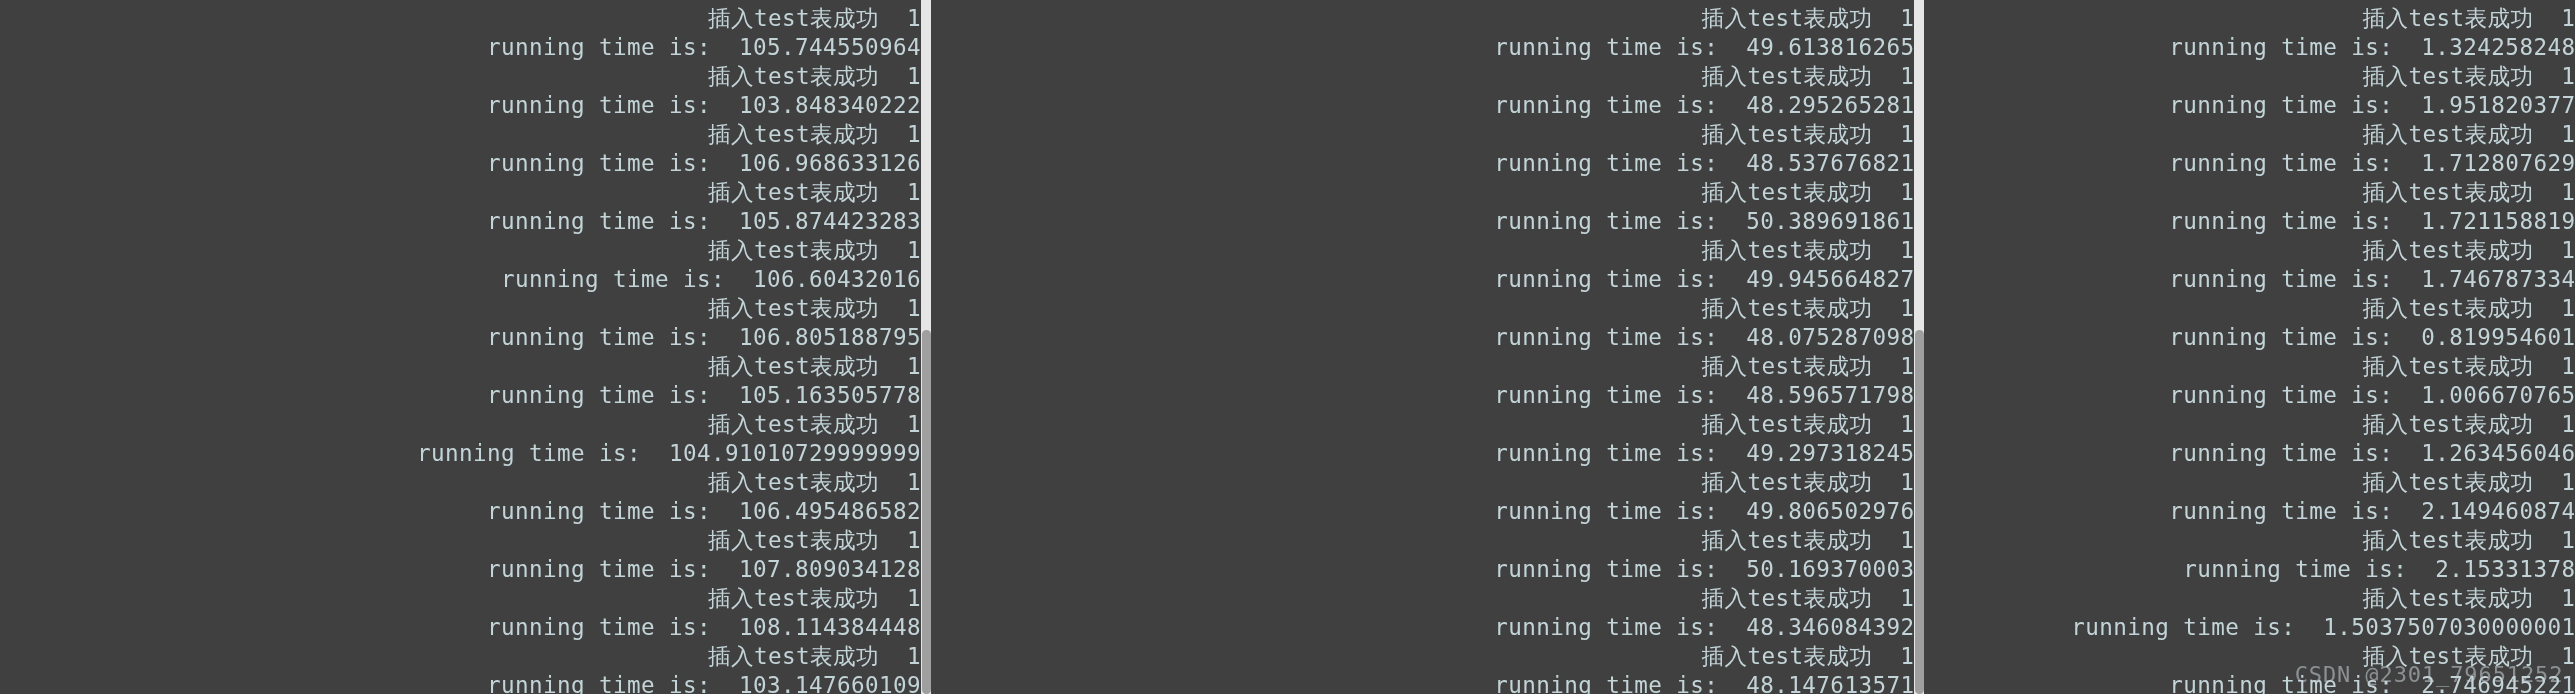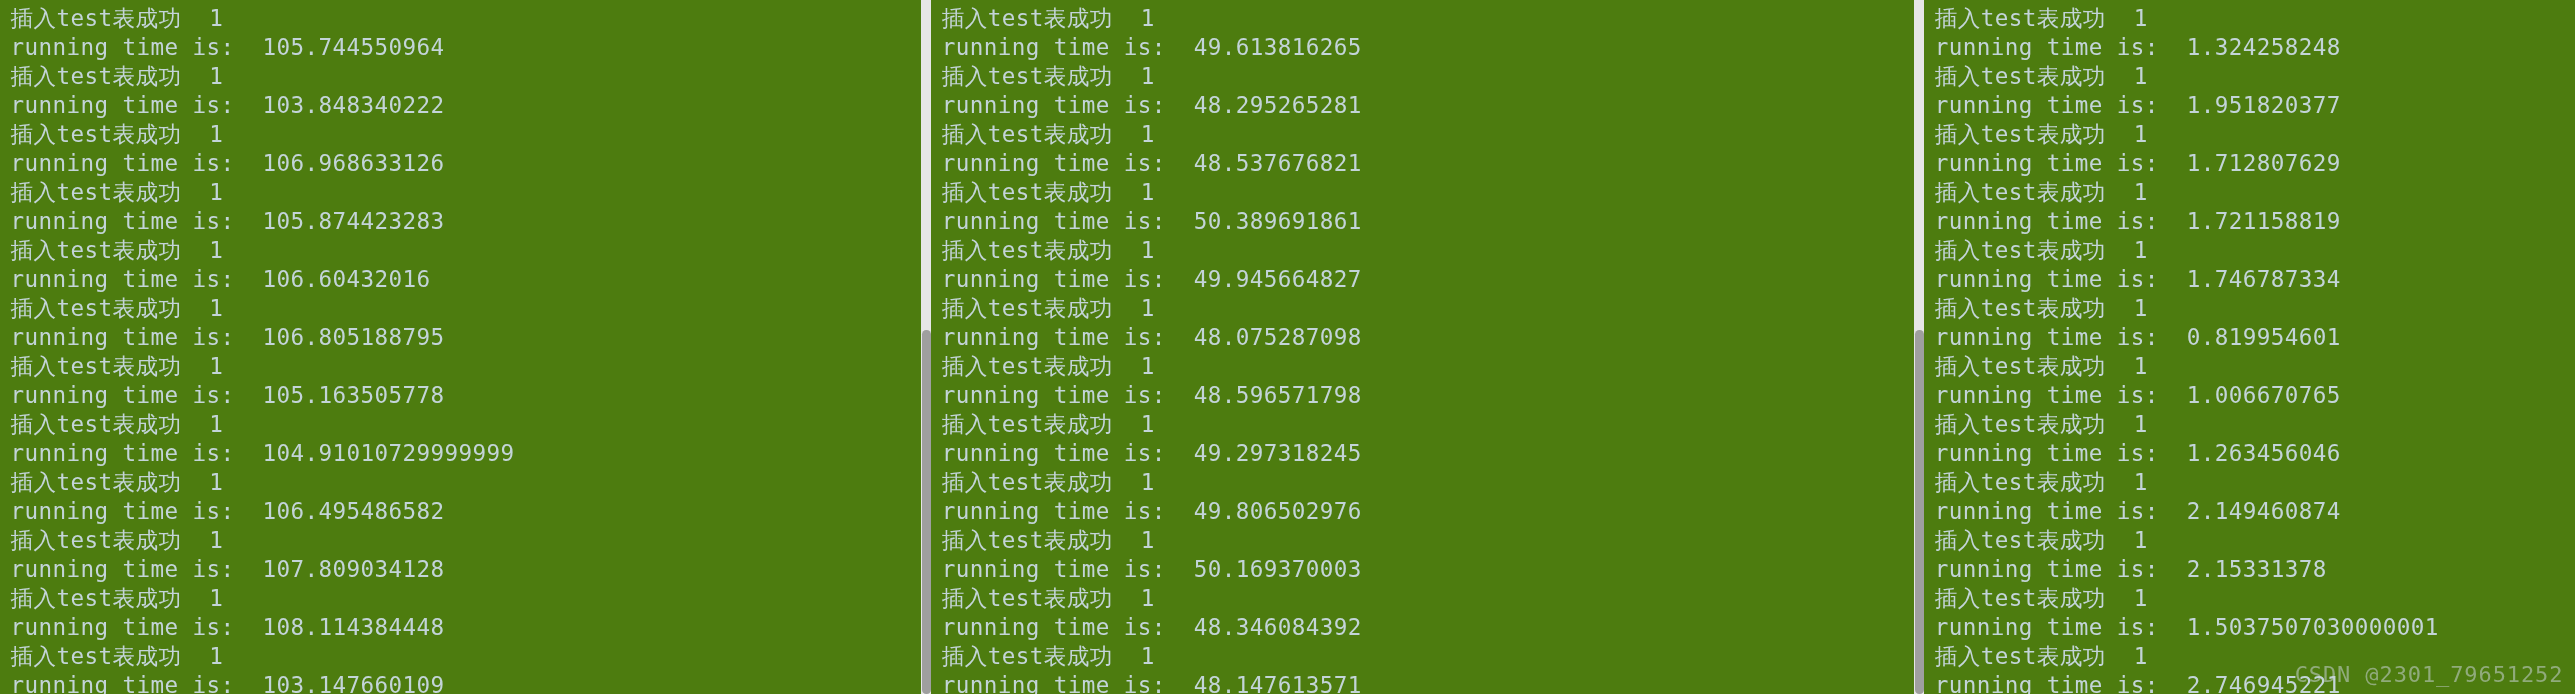--- a/index.html
+++ b/index.html
@@ -31,31 +31,32 @@
     background: #e6e6e6;
   }
   .scrollbar .thumb {
     position: absolute;
     left: 0.9px;
     width: 8.7px;
     background: #9f9f9f;
     border-radius: 4.3px;
   }
   .terminal {
-    background: #4d7c0f;
+    background: #404040;
     color: #c3d4d8;
     height: 100%;
     box-sizing: border-box;
     padding: 3.5px 0 0 10.4px;
     font-size: 22.6px;
     line-height: 29px;
     white-space: pre;
     overflow: hidden;
     position: relative;
     letter-spacing: 0.4px;
+    text-align: right;
   }
   .line {
     white-space: pre;
   }
   .cursor-line {
     display: flex;
     align-items: center;
   }
   .cursor {
     display: inline-block;

